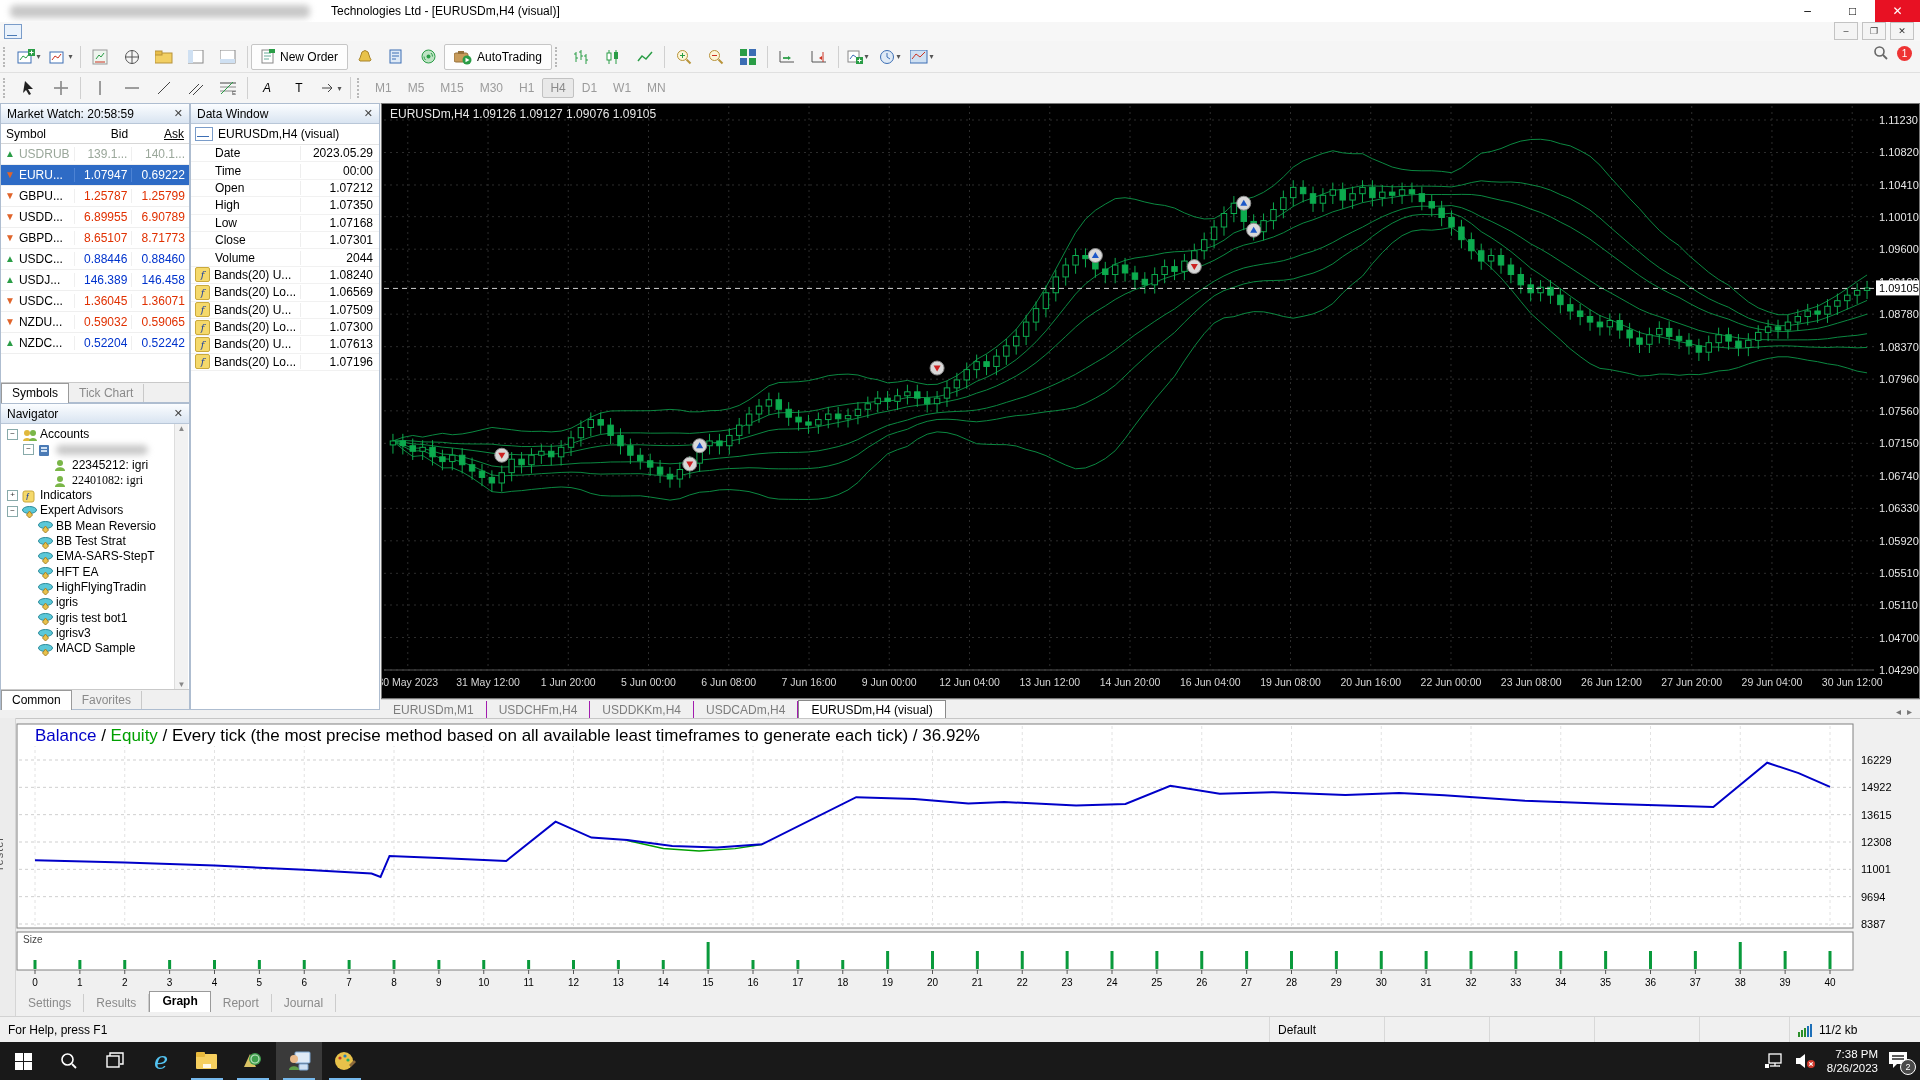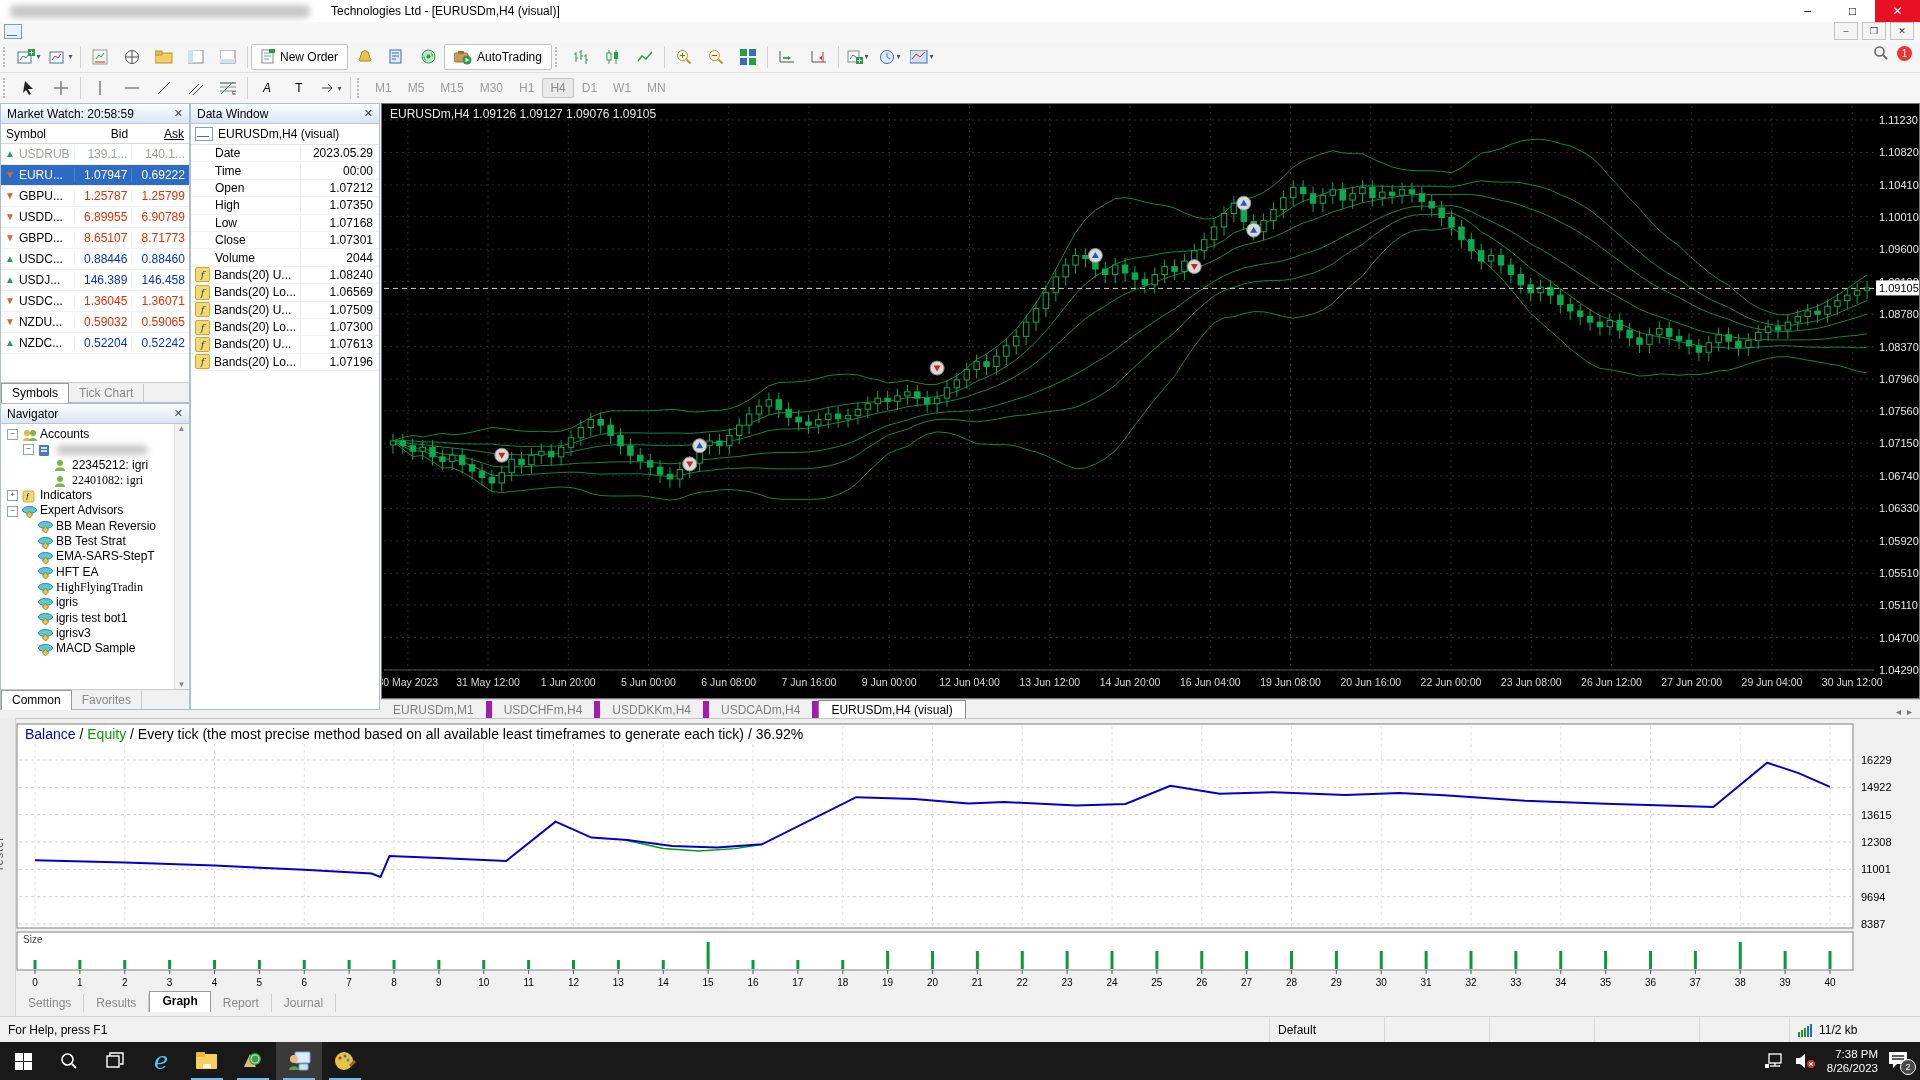--- a/index.html
+++ b/index.html
@@ -60,28 +60,28 @@
   .chart-mini:after{content:"";position:absolute;left:1px;top:4px;width:12px;height:4px;border-bottom:1px solid #3c6eb4;}
   
   .tree{padding:3px 0 0 6px;line-height:15.3px;white-space:nowrap;}
   .trow{display:flex;align-items:center;gap:4px;height:15.3px;}
   .expbox{width:9px;height:9px;border:1px solid #8aa;background:#fff;font-size:8px;line-height:7px;text-align:center;color:#333;flex:none;}
   .ticon{width:14px;height:12px;flex:none;position:relative;}
   
   #chart-wrap{left:381px;top:103px;width:1539px;height:596px;background:#000;border:1px solid #777;box-sizing:border-box;}
   #ohlc-line{position:absolute;left:8px;top:3px;color:#e8e8e8;font-size:12px;z-index:5;}
   #chart-tabs{left:381px;top:699px;width:1539px;height:19px;background:#f0f0f0;display:flex;align-items:flex-end;border-top:1px solid #cfcfcf;}
-  .ctab{padding:2px 12px;color:#7d7d7d;border-right:6px solid #a21caf;font-size:12px;}
+  .ctab{padding:2px 12px;color:#7d7d7d;border-right:1px solid #a21caf;font-size:12px;}
   .ctab.active{background:#fff;border:1px solid #8a8a8a;border-bottom:none;color:#000;margin-bottom:-1px;padding-bottom:3px;}
   #ctab-arrows{margin-left:auto;display:flex;gap:6px;color:#777;font-size:10px;padding:0 8px 2px 0;}
   
   #tester{left:0;top:718px;width:1920px;height:298px;background:#f0f0f0;border-top:1px solid #c6c6c6;}
   #tester-side{position:absolute;left:0;top:718px;width:15px;height:298px;background:#ececec;border-right:1px solid #d5d5d5;}
   #tester-side span{position:absolute;left:-19px;top:130px;transform:rotate(-90deg);color:#555;font-size:11px;letter-spacing:1px;}
-  #tester-legend{position:absolute;left:22px;top:726px;font-size:14px;z-index:4;background:#fff;padding:0 3px;}
+  #tester-legend{position:absolute;left:32px;top:726px;font-size:17px;z-index:4;background:#fff;padding:0 3px;}
   #tester-tabs{position:absolute;left:16px;top:992px;height:20px;display:flex;align-items:flex-end;}
   .ttab{padding:2px 12px;color:#8a8a8a;border-right:1px solid #cccccc;font-size:12px;}
   .ttab.active{background:#fff;border:1px solid #9a9a9a;border-bottom:none;color:#000;font-weight:bold;padding-bottom:4px;}
   
   #statusbar{left:0;top:1016px;width:1920px;height:26px;background:#f0f0f0;border-top:1px solid #d2d2d2;display:flex;align-items:center;font-size:12px;}
   .scell{height:100%;display:flex;align-items:center;padding:0 8px;border-right:1px solid #d8d8d8;box-sizing:border-box;}
   
   #taskbar{left:0;top:1042px;width:1920px;height:38px;background:#191919;display:flex;align-items:center;}
   .tkbtn{width:46px;height:38px;display:flex;align-items:center;justify-content:center;position:relative;}
   .tkbtn.running:after{content:"";position:absolute;bottom:0;left:7px;right:7px;height:2px;background:#76b9ed;}
@@ -537,21 +537,21 @@
           <div>EMA-SARS-StepT</div>
         </div>
         <div class="trow" style="padding-left: 16px;">
           <div style="width: 11px;"></div>
           <div class="ticon"><svg width="15" height="13">
               <ellipse cx="7.5" cy="5" rx="7" ry="3.5" fill="#5bc8d8" stroke="#2a8a9a"></ellipse>
               <path d="M7.5 6 l3 4 -3 3 -3 -3 Z" fill="#e8c24a" stroke="#a8832a"></path>
             </svg></div>
           <div>HFT EA</div>
         </div>
-        <div class="trow" style="padding-left: 16px; font-family: Liberation Serif, serif;">
+        <div class="trow" style="padding-left: 16px;">
           <div style="width: 11px;"></div>
           <div class="ticon"><svg width="15" height="13">
               <ellipse cx="7.5" cy="5" rx="7" ry="3.5" fill="#5bc8d8" stroke="#2a8a9a"></ellipse>
               <path d="M7.5 6 l3 4 -3 3 -3 -3 Z" fill="#e8c24a" stroke="#a8832a"></path>
             </svg></div>
           <div>HighFlyingTradin</div>
         </div>
         <div class="trow" style="padding-left: 16px; align-items: center;">
           <div style="width: 11px;"></div>
           <div class="ticon"><svg width="15" height="13">

